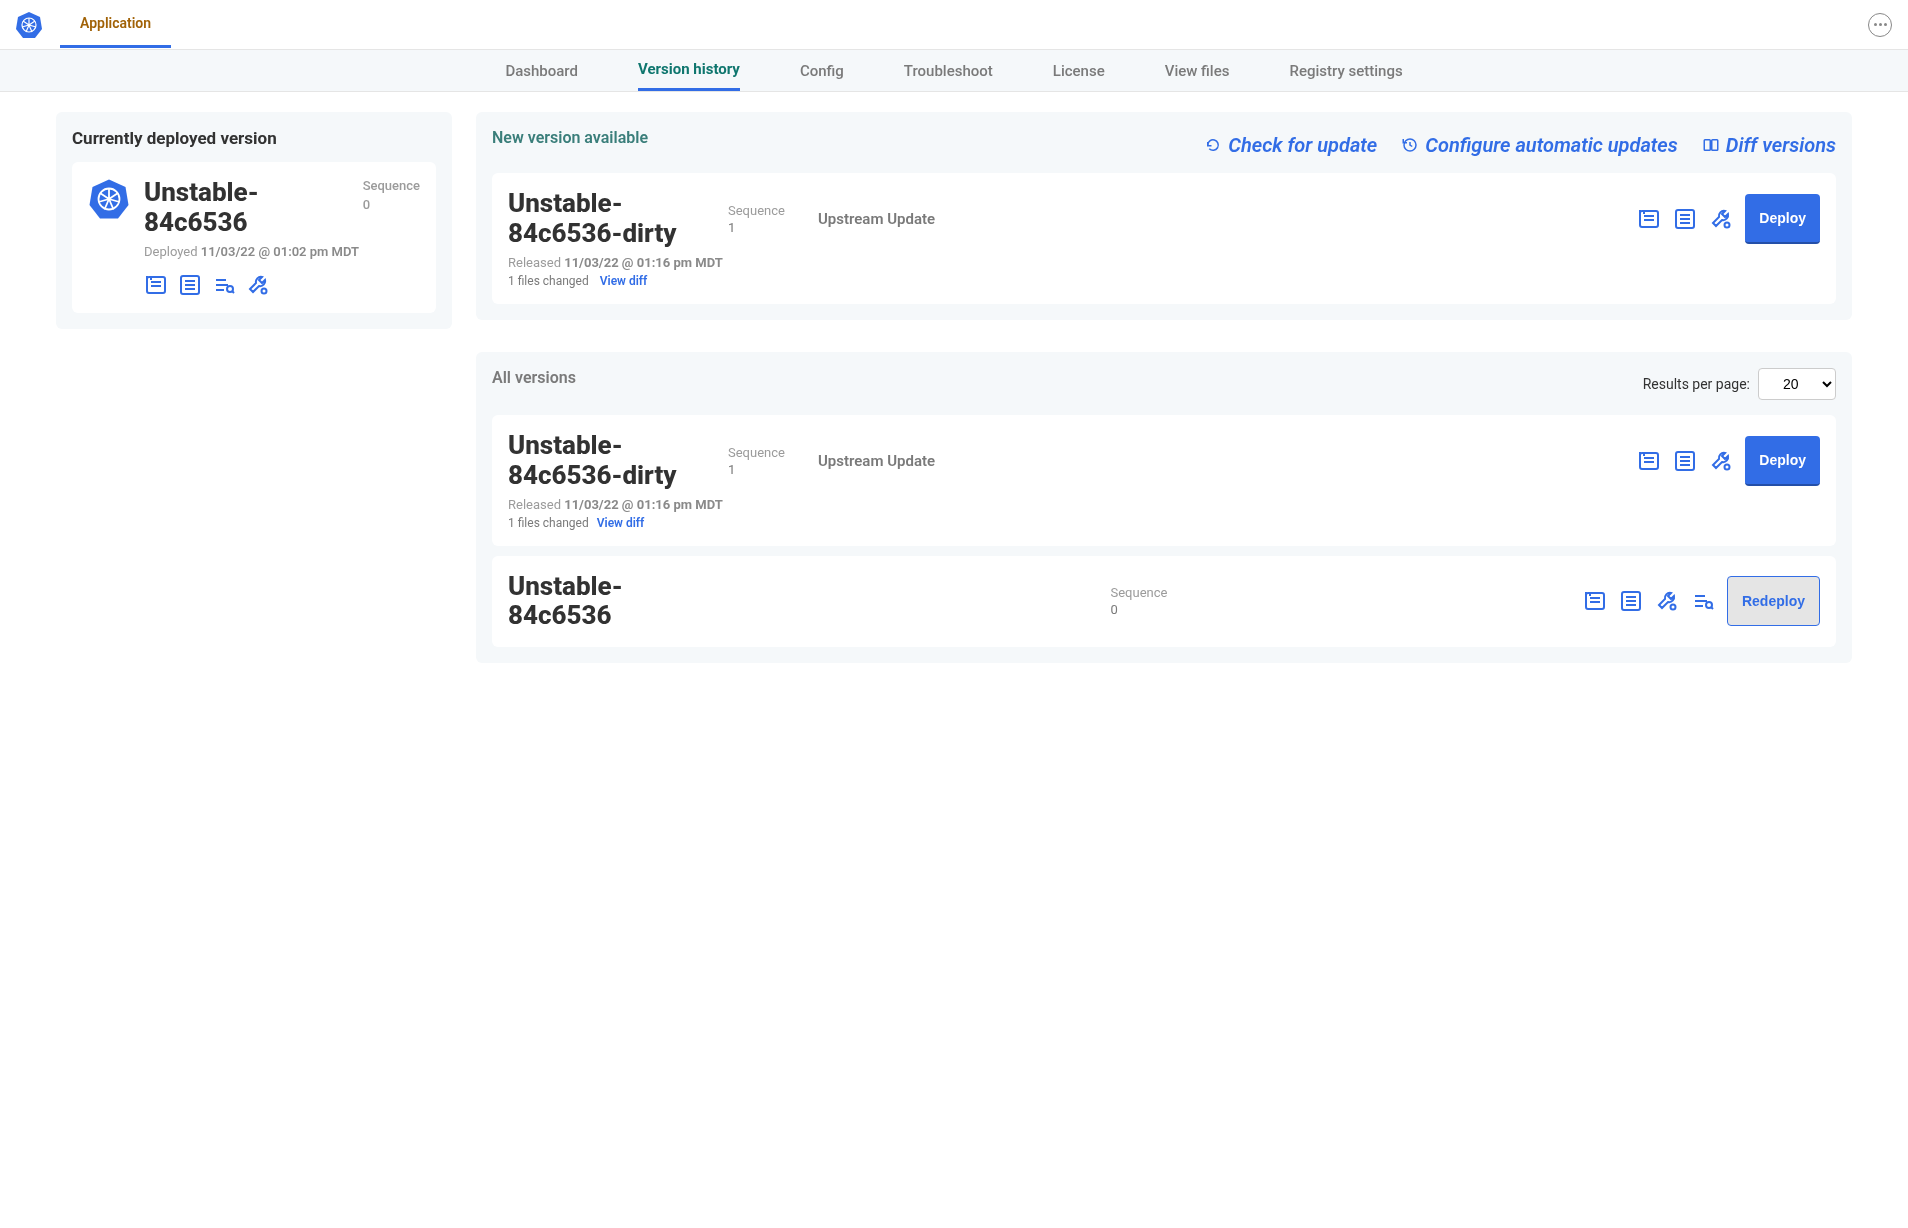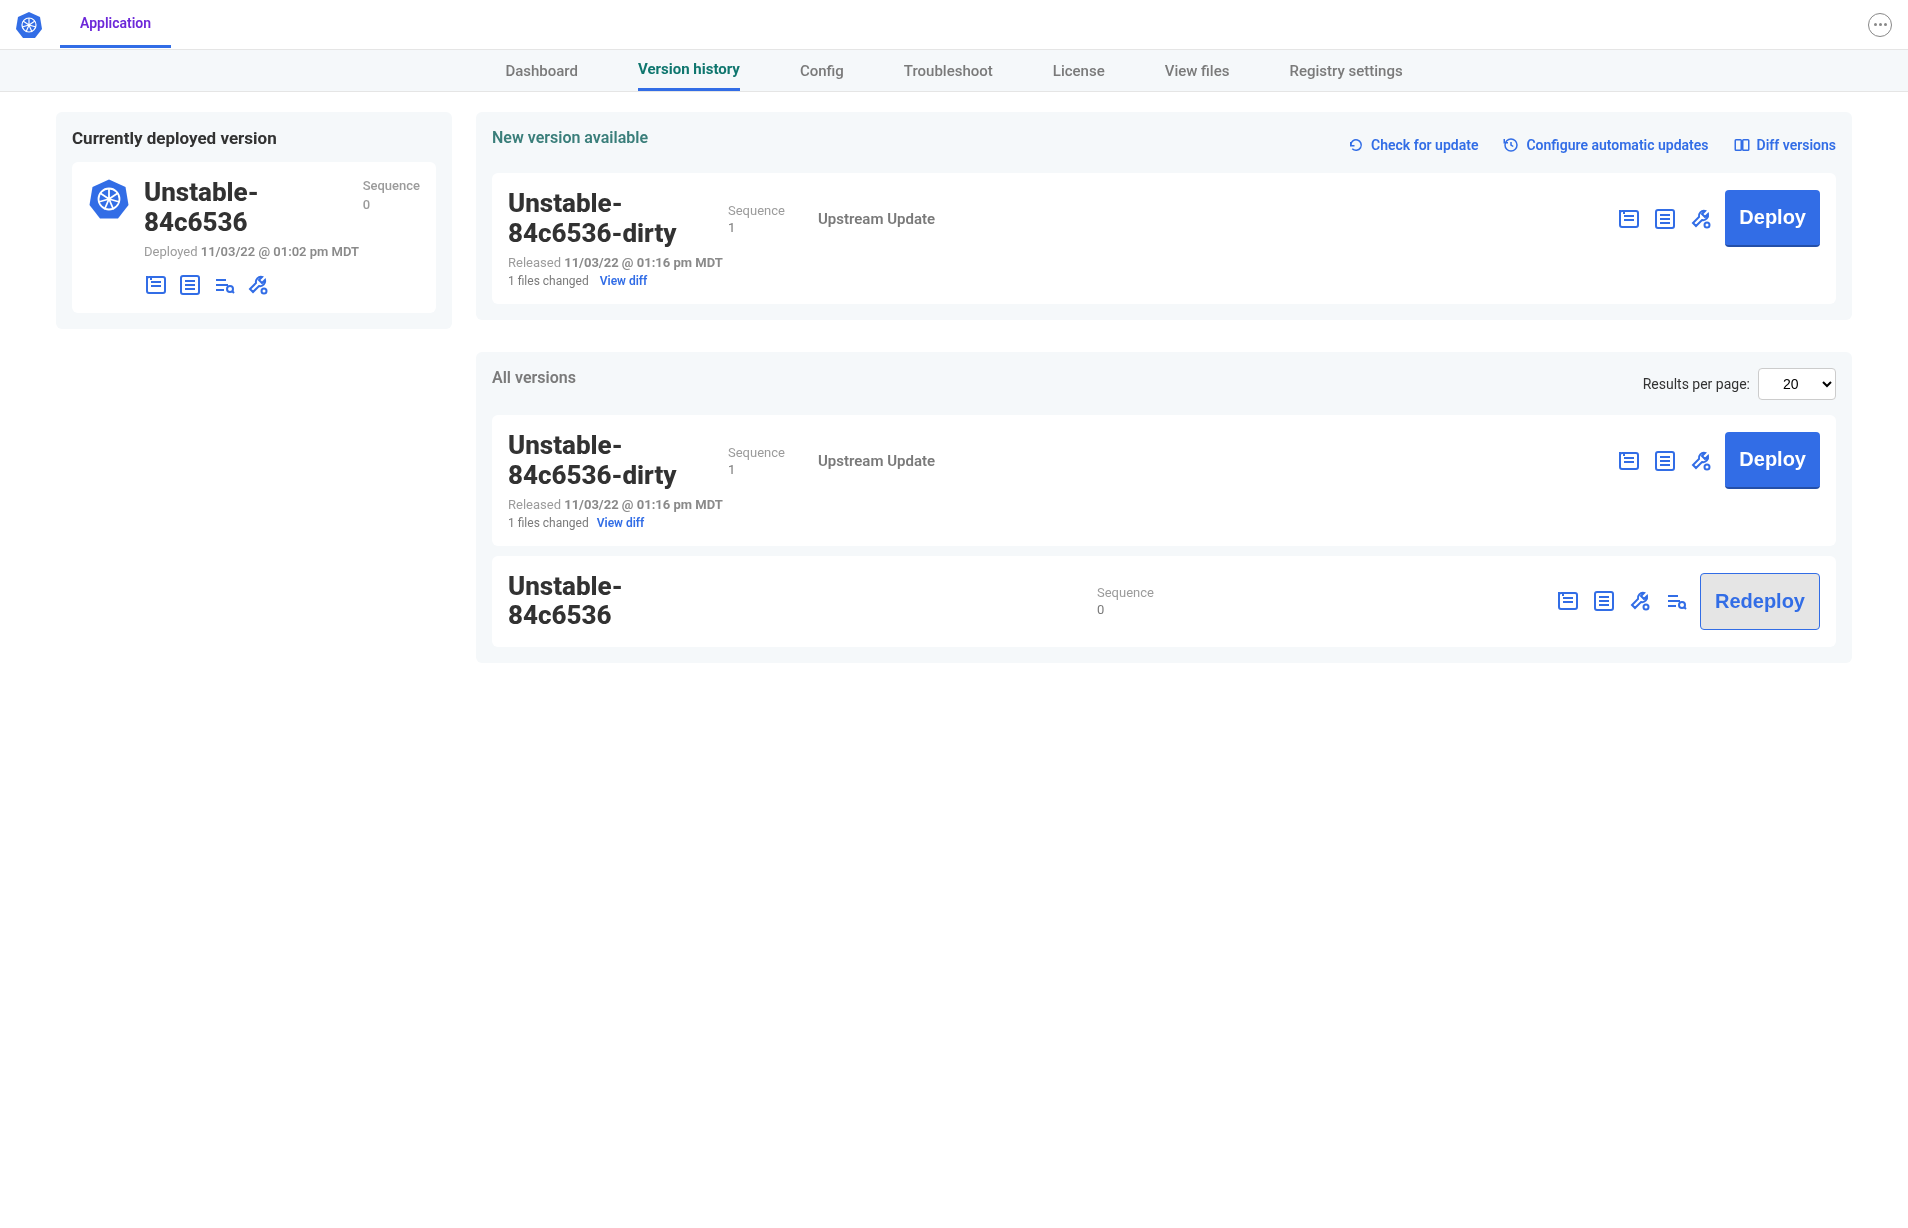--- a/index.html
+++ b/index.html
@@ -17,21 +17,21 @@
     height: 50px;
     border-bottom: 1px solid #e5e5e5;
   }
   .top-left { display: flex; align-items: center; gap: 18px; }
   .logo-hex {
     width: 26px; height: 26px;
     display: flex; align-items: center; justify-content: center;
   }
   .tab-primary {
     font-weight: 600;
-    color: #6d28d9;
+    color: #a16207;
     padding: 14px 20px;
     border-bottom: 3px solid #326DE6;
     cursor: pointer;
   }
   .top-right-icon {
     width: 24px; height: 24px;
     border: 1.5px solid #888;
     border-radius: 50%;
     display: flex; align-items: center; justify-content: center;
     color: #888;
@@ -120,25 +120,26 @@
   .new-header {
     display: flex;
     align-items: center;
     justify-content: space-between;
     margin-bottom: 12px;
   }
   .actions { display: flex; gap: 24px; align-items: center; }
   .action-link {
     color: #326DE6;
     font-weight: 600;
-    font-size: 14px;
+    font-size: 20px;
     cursor: pointer;
     display: flex;
     align-items: center;
     gap: 6px;
+    font-style: italic;
   }
   .action-link svg { width: 18px; height: 18px; }
 
   .version-row {
     display: flex;
     align-items: center;
     justify-content: space-between;
     gap: 20px;
   }
   .v-col-name { flex: 0 0 200px; }
@@ -150,21 +151,21 @@
 
   .meta-sub { color: #9b9b9b; font-size: 13px; margin-top: 6px; }
   .meta-sub .bold { font-weight: 700; color: #8a8a8a; }
   .diff-line { margin-top: 4px; font-size: 12px; color: #7a7a7a; }
   .link { color: #326DE6; font-weight: 600; cursor: pointer; margin-left: 8px; }
 
   .btn {
     border-radius: 4px;
     font-weight: 700;
     padding: 16px 14px;
-    font-size: 20px;
+    font-size: 14px;
     cursor: pointer;
     border: none;
   }
   .btn-primary { background: #326DE6; color: #fff; border-bottom: 2px solid #244fa8; }
   .btn-outline { background: #e5e5e5; color: #326DE6; border: 1px solid #326DE6; }
 
   .badge {
     background: #44C78F;
     color: #fff;
     font-size: 13px;

